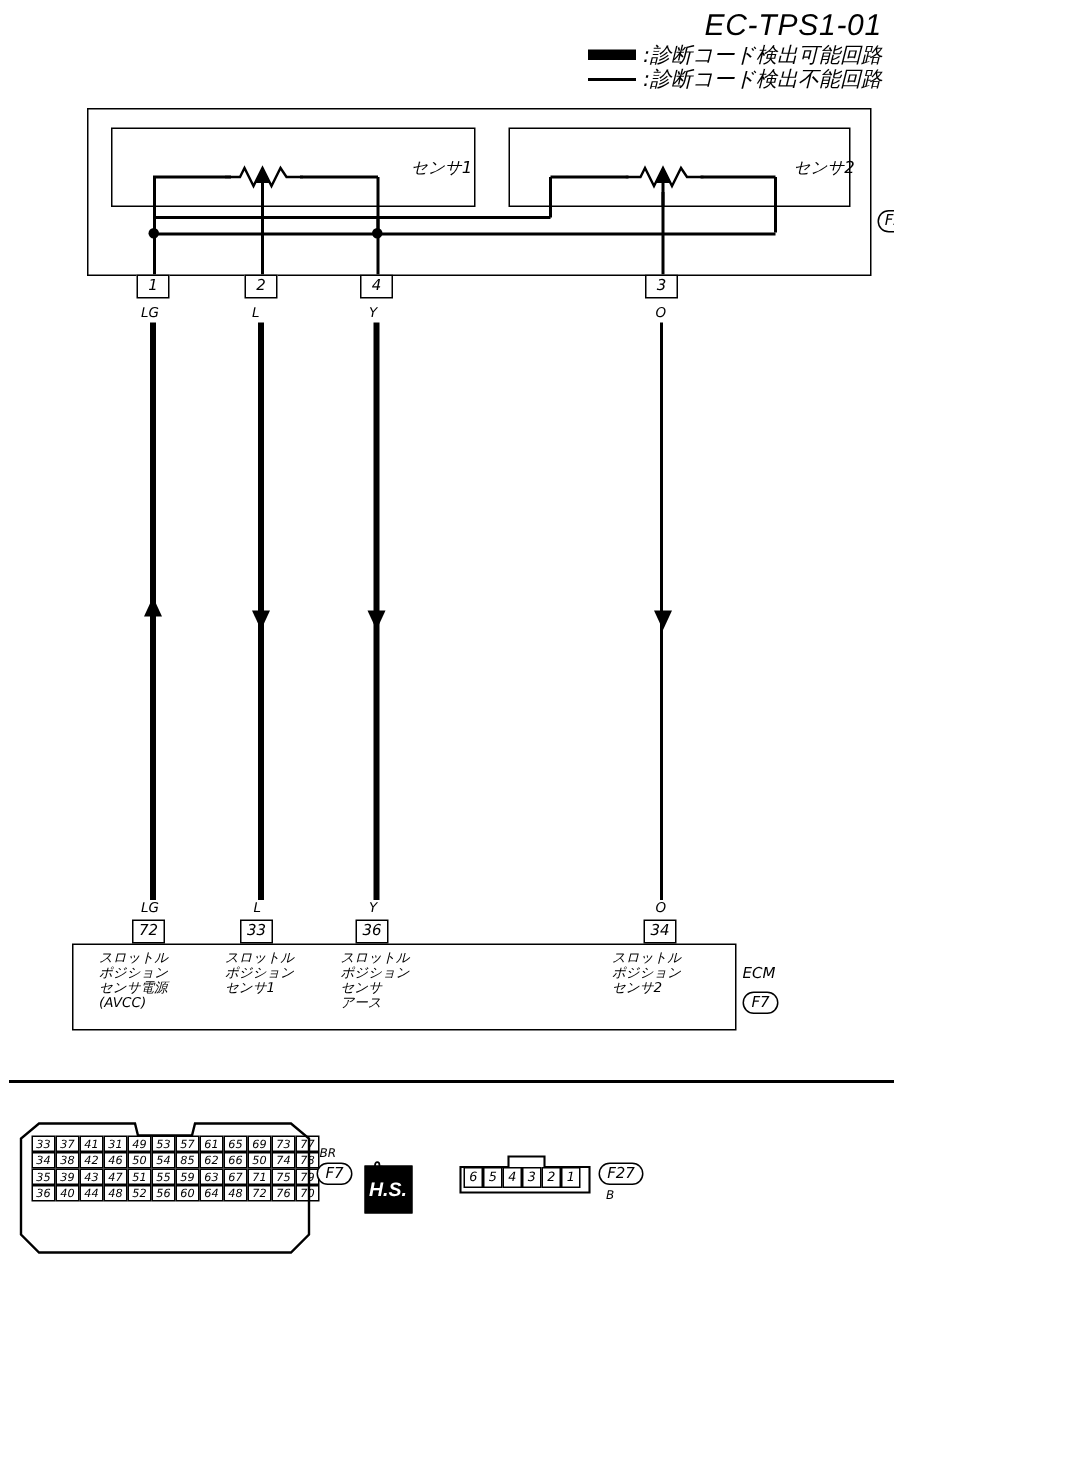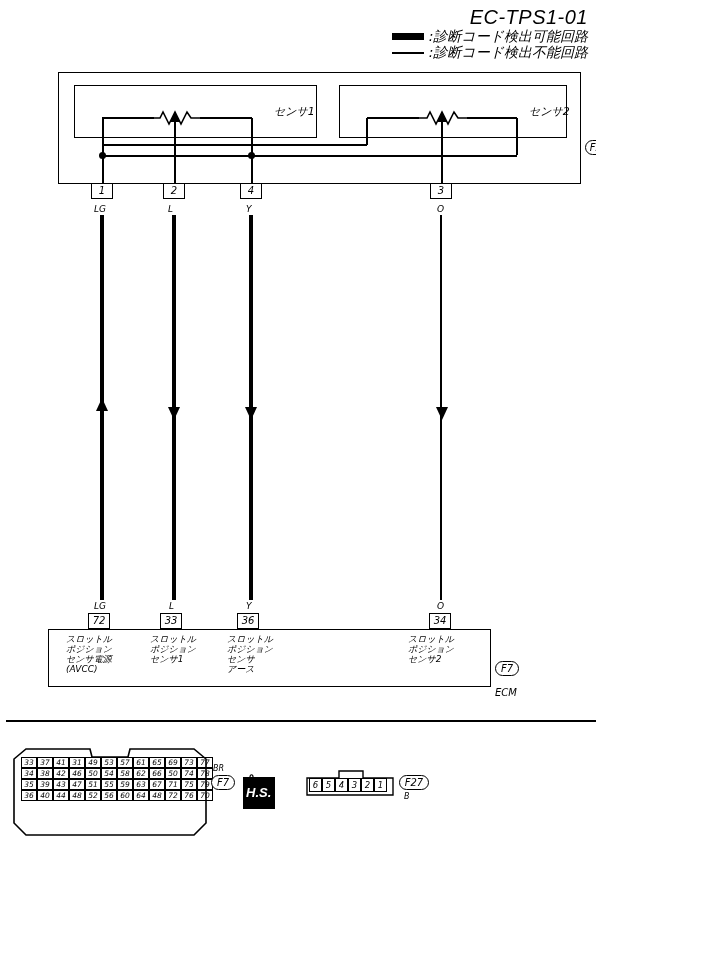--- a/index.html
+++ b/index.html
@@ -183,21 +183,21 @@
     <div>センサ</div>
     <div>アース</div>
   </div>
 
   <div class="abs small" style="left:408px;top:634px;width:80px;">
     <div>スロットル</div>
     <div>ポジション</div>
     <div>センサ2</div>
   </div>
 
-  <div class="abs" style="left:495px;top:687px;font-size:10px;font-family:'DejaVu Sans',sans-serif;">ECM</div>
+  <div class="abs" style="left:495px;top:644px;font-size:10px;font-family:'DejaVu Sans',sans-serif;">ECM</div>
   <div class="oval" style="left:495px;top:661px;width:24px;height:15px;line-height:13px;">F7</div>
 
   <div class="sep" style="top:720px;"></div>
 
   <svg class="abs" style="left:10px;top:745px;" width="200" height="100">
     <path d="M4,14 L4,78 L16,90 L184,90 L196,78 L196,14 L184,4 L120,4 L118,12 L82,12 L80,4 L16,4 Z" fill="none" stroke="#000" stroke-width="1.6"></path>
   </svg>
 
   <div class="abs" style="left:21px;top:757px;">
     <div class="pinrow">
@@ -214,21 +214,21 @@
       <div class="pin">73</div>
       <div class="pin">77</div>
     </div>
     <div class="pinrow">
       <div class="pin">34</div>
       <div class="pin">38</div>
       <div class="pin">42</div>
       <div class="pin">46</div>
       <div class="pin">50</div>
       <div class="pin">54</div>
-      <div class="pin">58</div>
+      <div class="pin">85</div>
       <div class="pin">62</div>
       <div class="pin">66</div>
       <div class="pin">50</div>
       <div class="pin">74</div>
       <div class="pin">78</div>
     </div>
     <div class="pinrow">
       <div class="pin">35</div>
       <div class="pin">39</div>
       <div class="pin">43</div>

